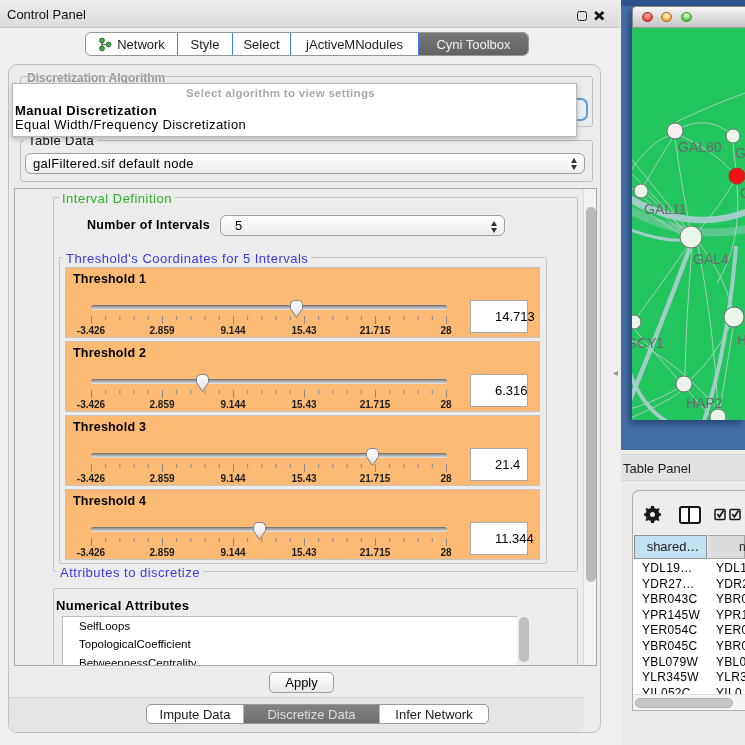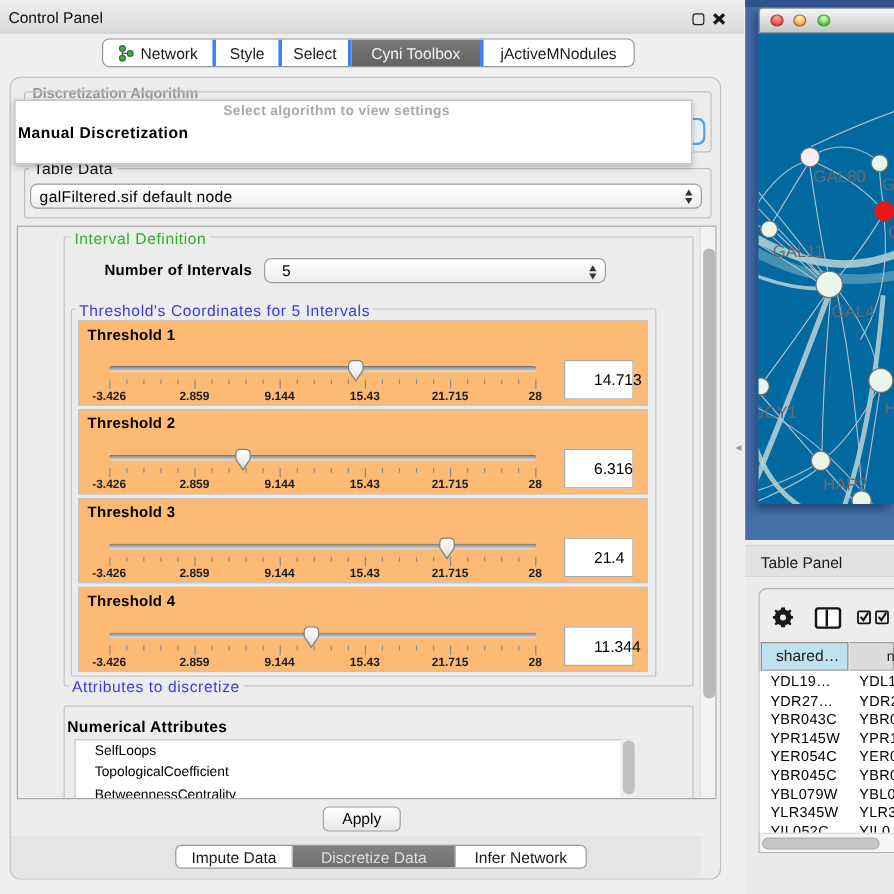--- a/index.html
+++ b/index.html
@@ -4,21 +4,21 @@
 html,body { width:745px; height:745px; background:#efefef; font-family:"Liberation Sans",sans-serif; position:relative; overflow:hidden; }
 .abs { position:absolute; }
 
 
 #titlebar { left:0; top:0; width:620px; height:28px; background:linear-gradient(#ededed,#dcdcdc); border-bottom:1px solid #c9c9c9; }
 #titlebar .t { position:absolute; left:7px; top:7px; font-size:13px; color:#111; }
 #sqico { position:absolute; left:577px; top:10.5px; width:9.5px; height:10px; border:1.7px solid #222; border-radius:2.5px; }
 
 
 #tabbar { left:85px; top:32px; height:24px; display:flex; border:1px solid #979797; border-radius:6px; background:#fff; overflow:hidden; font-size:13px; color:#1a1a1a; }
-#tabbar .seg { display:flex; align-items:center; justify-content:center; border-left:3px solid #3b82f6; height:100%; }
+#tabbar .seg { display:flex; align-items:center; justify-content:center; border-left:1px solid #3b82f6; height:100%; }
 #tabbar .seg:first-child { border-left:none; }
 #tabbar .sel { background:linear-gradient(#787878,#636363); color:#f2f2f2; }
 
 
 #panel { left:8px; top:64px; width:593px; height:669px; background:#ececec; border:1px solid #c2c2c2; border-radius:9px; }
 #ghost { left:27px; top:71px; font-size:12px; font-weight:bold; color:rgba(90,84,78,0.55);text-decoration:underline; }
 #galgroup1 { left:20px; top:76px; width:573px; height:51px; border:1px solid #c0c0c0; border-radius:3px; }
 #combofrag { left:577px; top:98px; width:11px; height:23px; border:2px solid #5e9ed6; border-left:none; border-radius:0 7px 7px 0; background:#e8eef5; }
 #popup { left:12px; top:83px; width:565px; height:54px; background:#fff; border:1px solid #b9b9b9; box-shadow:0 2px 5px rgba(0,0,0,0.25); z-index:40; }
 #popup .hint { position:absolute; left:-14px; width:100%; top:3px; text-align:center; color:#a9a9a9; font-size:11.5px; font-weight:bold; letter-spacing:0.3px; }
@@ -71,25 +71,25 @@
 
 
 #blue { left:621px; top:0; width:124px; height:450px; background:#4570a7; }
 #bluetop { left:621px; top:0; width:124px; height:6px; background:#30548c; }
 #win { left:632px; top:6px; width:113px; height:414px; box-shadow:-3px 4px 7px rgba(15,35,75,0.55); }
 #wtitle { left:632px; top:6px; width:113px; height:22px; background:linear-gradient(#f7f7f7,#c6c6c6); border-radius:4px 0 0 0; border-bottom:1px solid #9a9a9a; border-top:1px solid #888; border-left:1px solid #888; }
 .light { position:absolute; top:11.5px; width:10.5px; height:10.5px; border-radius:50%; }
 #lr { left:642px; background:radial-gradient(circle at 50% 30%, #ff9a92 0 18%, #e5443c 70%, #b02722); border:0.5px solid #a33; }
 #ly { left:661px; background:radial-gradient(circle at 50% 30%, #ffeab0 0 18%, #f2a73d 70%, #c97d1b); border:0.5px solid #a63; }
 #lg { left:681px; background:radial-gradient(circle at 50% 30%, #d3f3c0 0 18%, #52ba41 70%, #2f8f25); border:0.5px solid #3a3; }
-#canvas { left:632px; top:28px; width:113px; height:392px; background:#0369a1; overflow:hidden; }
+#canvas { left:632px; top:28px; width:113px; height:392px; background:#22c55e; overflow:hidden; }
 #divmark { left:613px; top:367px; font-size:10px; color:#999; }
 
 #tpbar { left:621px; top:454px; width:124px; height:27px; background:#e2e2e2; border-top:1px solid #d5d5d5; border-bottom:1px solid #d8d8d8; }
-#tpbar .t { position:absolute; left:13px; top:6px; font-size:13px; color:#1a1a1a; }
+#tpbar .t { position:absolute; left:2px; top:6px; font-size:13px; color:#1a1a1a; }
 #rbg { left:621px; top:481px; width:124px; height:264px; background:#ebebeb; }
 #tframe { left:631.5px; top:490px; width:113.5px; height:221px; background:#ededed; border:1px solid #b0b0b0; border-right:none; border-radius:7px 0 0 0; overflow:hidden; }
 #colico { position:absolute; left:678.5px; top:505.5px; width:22px; height:18.5px; border:2.2px solid #151515; border-radius:3px; background:#fff; }
 #colico:after { content:""; position:absolute; left:7.6px; top:0; width:2.2px; height:14.1px; background:#151515; }
 #thead { position:absolute; left:633px; top:534px; width:112px; height:24px; font-size:12px; }
 #th1 { position:absolute; left:1px; top:1px; width:73px; height:23.5px; background:#c0e2f0; border:1px solid #909090; text-align:center; line-height:22px; color:#222; font-size:13px; text-indent:5px; }
 #th2 { position:absolute; left:75px; top:1px; width:37px; height:23.5px; background:#dcdcdc; border:1px solid #a5a5a5; border-left:none; line-height:22px; color:#222; padding-left:31px; }
 #tbody { position:absolute; left:633px; top:559px; width:112px; height:135px; background:#fff; padding-top:2px; font-size:12px; letter-spacing:0.3px; color:#000; overflow:hidden; }
 .trow { height:15.6px; line-height:15.6px; white-space:nowrap; }
 .trow .c1 { display:inline-block; padding-left:9px; width:73px; }
@@ -107,33 +107,34 @@
   </svg>
 <div class="abs" id="tabbar">
   <div class="seg" style="width:91px;"><svg width="15" height="15" viewBox="0 0 15 15" style="margin-right:4px;">
         <path d="M4 3.5 L4 11.5 M4 7.5 L10 7.5" stroke="#555" stroke-width="1.2" fill="none"></path>
         <circle cx="4" cy="3.5" r="2.4" fill="#49a84c" stroke="#2c7030"></circle>
         <circle cx="4" cy="11.5" r="2.4" fill="#49a84c" stroke="#2c7030"></circle>
         <circle cx="10.5" cy="7.5" r="2.4" fill="#49a84c" stroke="#2c7030"></circle>
       </svg>Network</div>
   <div class="seg" style="width:55px;">Style</div>
   <div class="seg" style="width:58px;">Select</div>
+  <div class="seg" style="width:128px;">jActiveMNodules</div>
   <div class="seg sel" style="width:110px;">Cyni Toolbox</div>
-  <div class="seg" style="width:128px;">jActiveMNodules</div>
 </div>
 <div class="abs" id="panel"></div>
 <div class="abs" id="ghost">Discretization Algorithm</div>
 <div class="abs" id="galgroup1"></div>
 <div class="abs" id="combofrag"></div>
 <div class="abs" id="tdtitle">Table Data</div>
 <div class="abs" id="tdgroup"></div>
 <div class="combo" id="combo1">galFiltered.sif default node<span class="arup" style="top:4px;"></span><span class="ardn" style="top:11px;"></span></div>
 <div class="abs" id="popup">
     <div class="hint">Select algorithm to view settings</div>
     <div class="it1">Manual Discretization</div>
+    <div class="it2">Equal Width/Frequency Discretization</div>
   </div>
 <div class="abs" id="scrollpanel">
   <div class="group" id="ivgroup"></div>
   <div class="gtitle" id="ivtitle">Interval Definition</div>
   <div id="noi">Number of Intervals</div>
   <div class="group" id="thgroup"></div>
   <div class="gtitle" id="thtitle">Threshold's Coordinates for 5 Intervals</div>
   <div class="tbox" style="top:78px;">
   <div class="ttitle">Threshold 1</div>
   <div class="track"></div>

